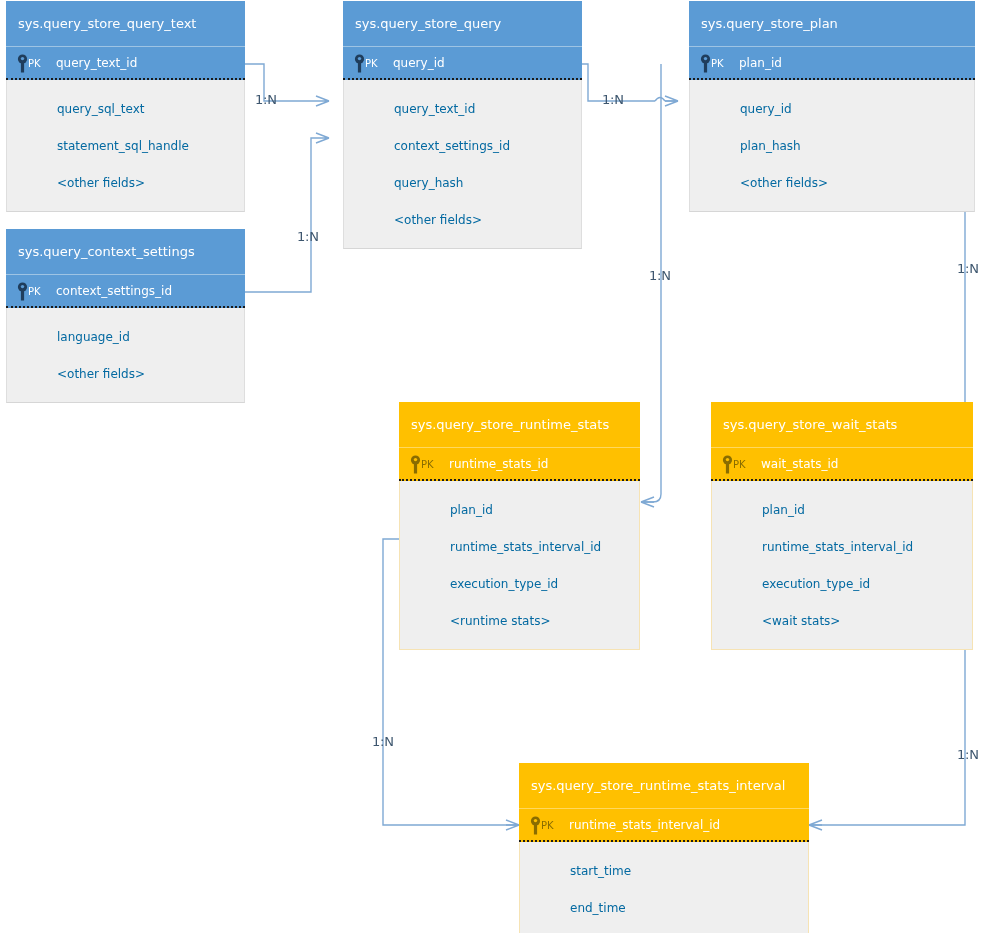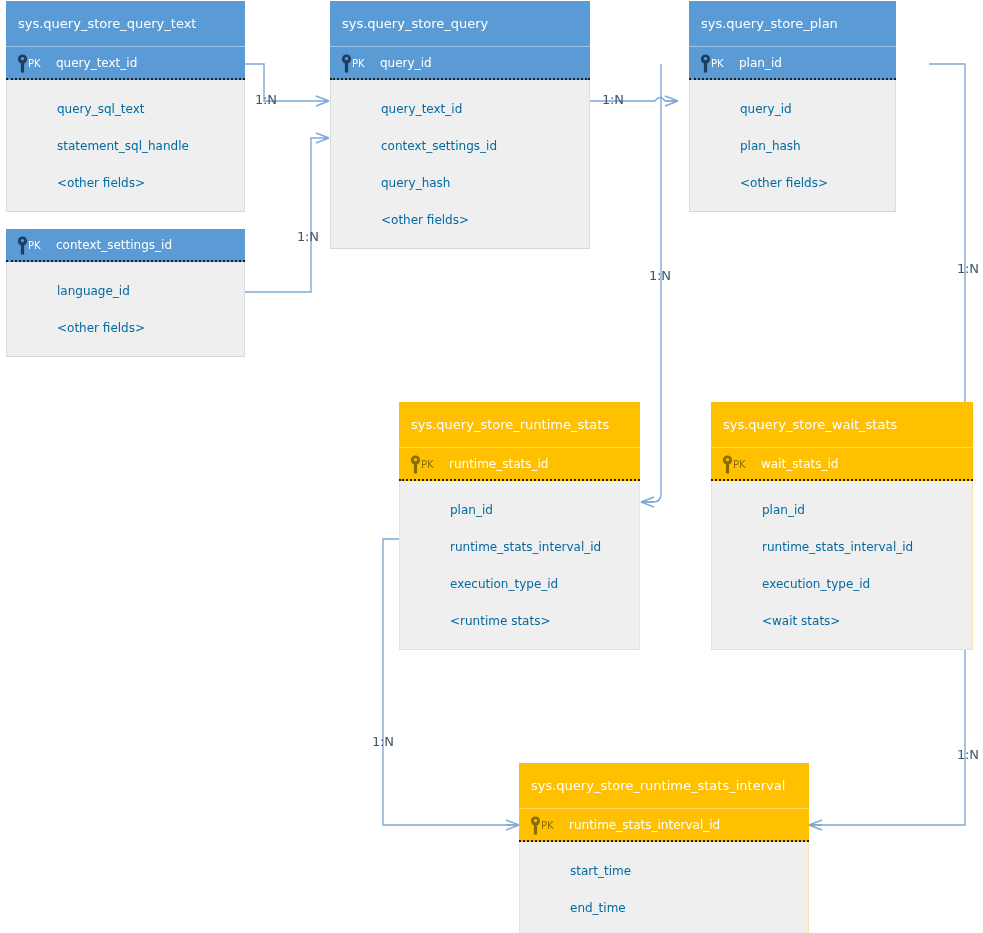--- a/index.html
+++ b/index.html
@@ -154,58 +154,59 @@
       <span class="pklabel">PK</span>
       <span class="pkfield">query_text_id</span>
     </div>
     <div class="body">
       <div class="field">query_sql_text</div>
       <div class="field">statement_sql_handle</div>
       <div class="field">&lt;other fields&gt;</div>
     </div>
   </div>
 
-  <div class="entity blue" style="left:330px;top:1px;width:260px;">
+  <div class="entity blue" style="left:343px;top:1px;width:239px;">
     <div class="title">sys.query_store_query</div>
     <div class="pkrow">
       <svg class="keyicon" viewBox="0 0 11 19" xmlns="http://www.w3.org/2000/svg">
         <circle cx="5.5" cy="5" r="4.6" fill="#1f3d5c"></circle>
           <circle cx="5.5" cy="4.6" r="1.7" fill="#5b9bd5"></circle>
         <rect x="3.9" y="8" width="3.2" height="10.5" fill="#1f3d5c"></rect>
       </svg>
       <span class="pklabel">PK</span>
       <span class="pkfield">query_id</span>
     </div>
     <div class="body">
       <div class="field">query_text_id</div>
       <div class="field">context_settings_id</div>
       <div class="field">query_hash</div>
       <div class="field">&lt;other fields&gt;</div>
     </div>
   </div>
 
-  <div class="entity blue" style="left:689px;top:1px;width:207px;">
+  <div class="entity blue" style="left:689px;top:1px;width:286px;">
     <div class="title">sys.query_store_plan</div>
     <div class="pkrow">
       <svg class="keyicon" viewBox="0 0 11 19" xmlns="http://www.w3.org/2000/svg">
         <circle cx="5.5" cy="5" r="4.6" fill="#1f3d5c"></circle>
           <circle cx="5.5" cy="4.6" r="1.7" fill="#5b9bd5"></circle>
         <rect x="3.9" y="8" width="3.2" height="10.5" fill="#1f3d5c"></rect>
       </svg>
       <span class="pklabel">PK</span>
       <span class="pkfield">plan_id</span>
     </div>
     <div class="body">
       <div class="field">query_id</div>
       <div class="field">plan_hash</div>
       <div class="field">&lt;other fields&gt;</div>
     </div>
   </div>
 
   <div class="entity blue" style="left:6px;top:229px;width:239px;">
+    <div class="title">sys.query_context_settings</div>
     <div class="pkrow">
       <svg class="keyicon" viewBox="0 0 11 19" xmlns="http://www.w3.org/2000/svg">
         <circle cx="5.5" cy="5" r="4.6" fill="#1f3d5c"></circle>
           <circle cx="5.5" cy="4.6" r="1.7" fill="#5b9bd5"></circle>
         <rect x="3.9" y="8" width="3.2" height="10.5" fill="#1f3d5c"></rect>
       </svg>
       <span class="pklabel">PK</span>
       <span class="pkfield">context_settings_id</span>
     </div>
     <div class="body">

